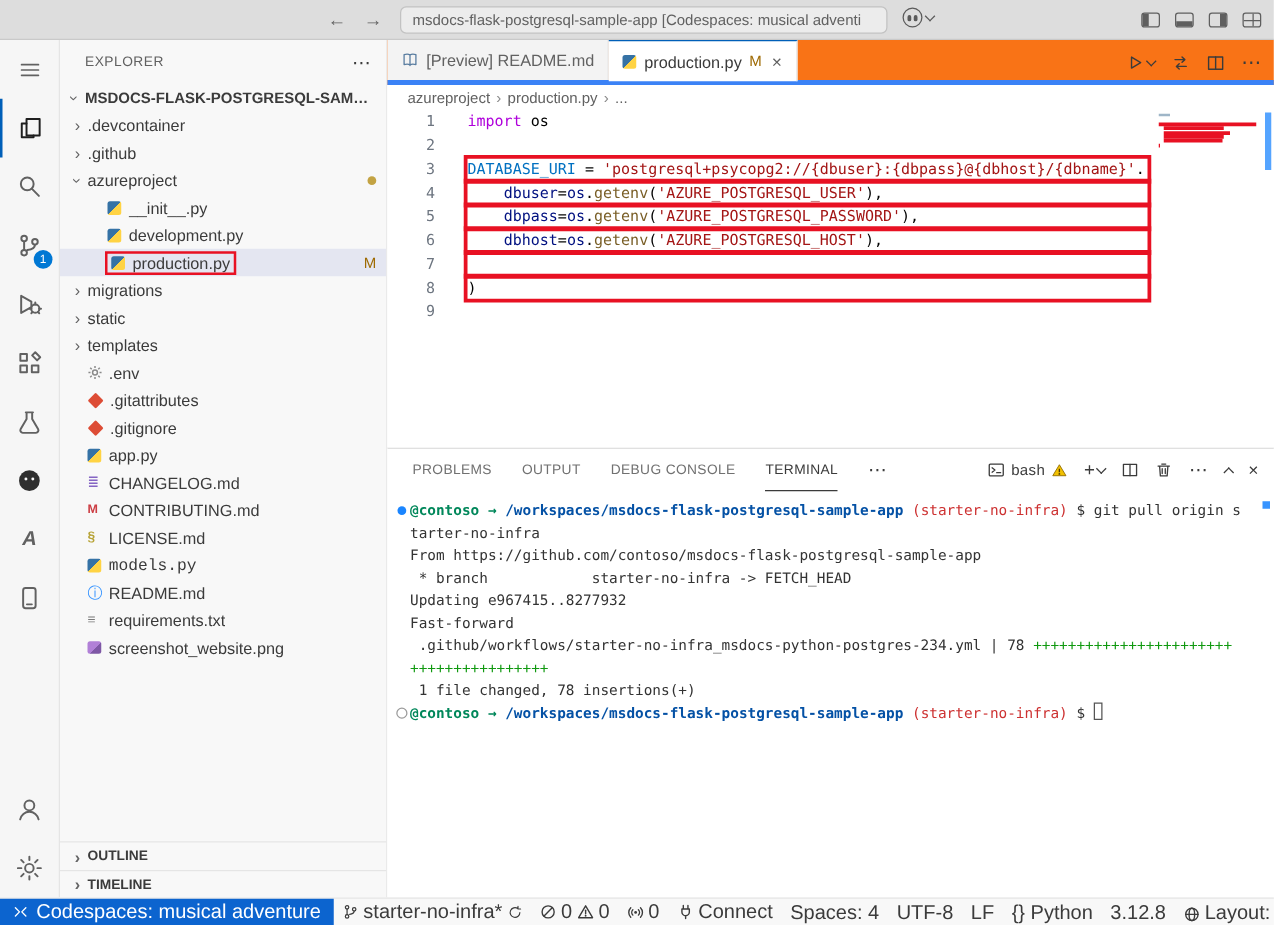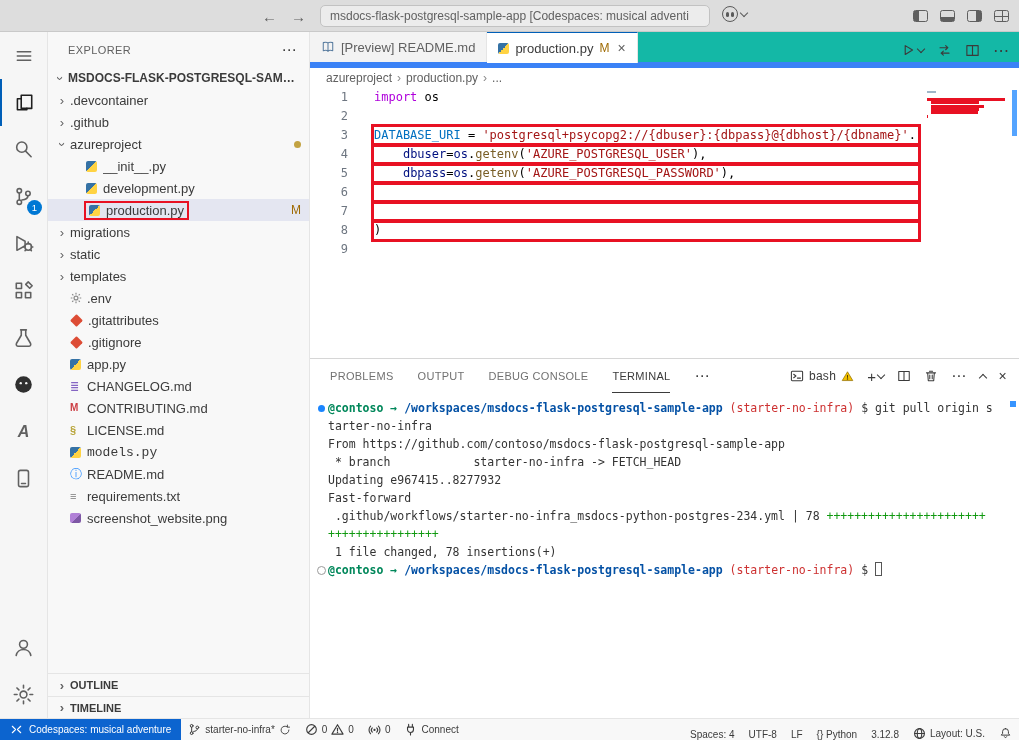--- a/index.html
+++ b/index.html
@@ -65,21 +65,21 @@
   .fic.img{width:11px;flex-basis:11px;height:10px;border-radius:2px;margin-right:6px;
     background:linear-gradient(135deg,#b180d7 55%,#7e57a5 55%)}
   .moddot{margin-left:auto;width:7px;height:7px;border-radius:50%;background:#c3a343}
   .modbadge{margin-left:auto;color:#9e6a03;font-size:12px}
   .sb-sections{border-top:1px solid #e5e5e5}
   .sb-sec{height:22px;display:flex;align-items:center;border-top:1px solid #e5e5e5;font-size:11px;font-weight:bold;color:#3b3b3b;cursor:pointer}
   .sb-sec:first-child{border-top:none}
 
   
   .main{position:absolute;left:310px;top:32px;right:0;bottom:22px;background:#fff;display:flex;flex-direction:column}
-  .tabsrow{height:36px;background:#14b8a6;display:flex;align-items:stretch;border-bottom:6px solid #3b82f6;position:relative}
+  .tabsrow{height:36px;background:#f97316;display:flex;align-items:stretch;border-bottom:4px solid #3b82f6;position:relative}
   .tab{display:flex;align-items:center;gap:6px;padding:0 11px;border-right:1px solid #e5e5e5;font-size:13px;color:#616161;cursor:pointer;background:#f3f3f3}
   .tab.active{background:#fff;color:#3b3b3b;border-top:1.5px solid #005fb8;margin-bottom:-1px}
   .tab .py{width:11px;height:11px;border-radius:2px;background:linear-gradient(135deg,#3572a5 50%,#ffd343 50%)}
   .tab .mod{color:#9e6a03;font-size:12px}
   .tab .close{font-size:14px;color:#616161;margin-left:2px}
   .ed-actions{position:absolute;right:10px;top:0;height:36px;display:flex;align-items:center;gap:13px;color:#3b3b3b}
   .ed-actions .more{font-size:16px}
   .runwrap{display:flex;align-items:center;gap:2px}
   .breadcrumb{height:20px;display:flex;align-items:center;gap:5px;padding-left:16px;font-size:12px;color:#616161;background:#fff}
   .bc-sep{color:#8a8a8a}
@@ -118,21 +118,21 @@
   .tg{color:#00875a;font-weight:bold}
   .tb{color:#0451a5;font-weight:bold}
   .to{color:#cd3131;font-weight:normal}
   .tp{color:#333}
   .tgr{color:#109910}
   .tcursor{display:inline-block;width:7px;height:14px;border:1px solid #555;vertical-align:-2px}
   .term-mark{position:absolute;right:3px;top:8px;width:6px;height:6px;background:#3794ff}
 
   
   .statusbar{position:absolute;left:0;bottom:0;width:1019px;height:22px;background:#f8f8f8;
-    border-top:1px solid #e5e5e5;display:flex;align-items:stretch;font-size:10px;color:#3b3b3b}
+    border-top:1px solid #e5e5e5;display:flex;align-items:stretch;font-size:16px;color:#3b3b3b}
   .sb-item{display:flex;align-items:center;gap:4px;padding:0 7px;cursor:pointer;white-space:nowrap}
   .sb-remote{background:#0c64cf;color:#fff;padding:0 10px;gap:6px}
   .sb-right{margin-left:auto;display:flex;align-items:flex-end}
 </style>
 </head>
 <body>
 
 <div class="titlebar">
   <div class="nav-arrows">
     <span>←</span>
@@ -460,20 +460,21 @@
           <span class="ctext"><span class="tk-pl">    </span><span class="tk-vr">dbuser</span><span class="tk-pl">=</span><span class="tk-vr">os</span><span class="tk-pl">.</span><span class="tk-fn">getenv</span><span class="tk-pl">(</span><span class="tk-st">'AZURE_POSTGRESQL_USER'</span><span class="tk-pl">),</span></span>
           <span class="redover"></span>
         </div>
         <div class="code-line">
           <span class="ln">5</span>
           <span class="ctext"><span class="tk-pl">    </span><span class="tk-vr">dbpass</span><span class="tk-pl">=</span><span class="tk-vr">os</span><span class="tk-pl">.</span><span class="tk-fn">getenv</span><span class="tk-pl">(</span><span class="tk-st">'AZURE_POSTGRESQL_PASSWORD'</span><span class="tk-pl">),</span></span>
           <span class="redover"></span>
         </div>
         <div class="code-line">
           <span class="ln">6</span>
+          <span class="ctext"><span class="tk-pl">    </span><span class="tk-vr">dbhost</span><span class="tk-pl">=</span><span class="tk-vr">os</span><span class="tk-pl">.</span><span class="tk-fn">getenv</span><span class="tk-pl">(</span><span class="tk-st">'AZURE_POSTGRESQL_HOST'</span><span class="tk-pl">),</span></span>
           <span class="redover"></span>
         </div>
         <div class="code-line">
           <span class="ln">7</span>
           <span class="redover"></span>
         </div>
         <div class="code-line">
           <span class="ln">8</span>
           <span class="ctext"><span class="tk-pl">)</span></span>
           <span class="redover"></span>

